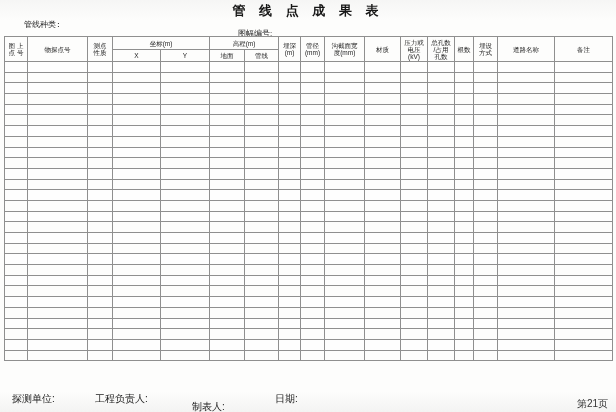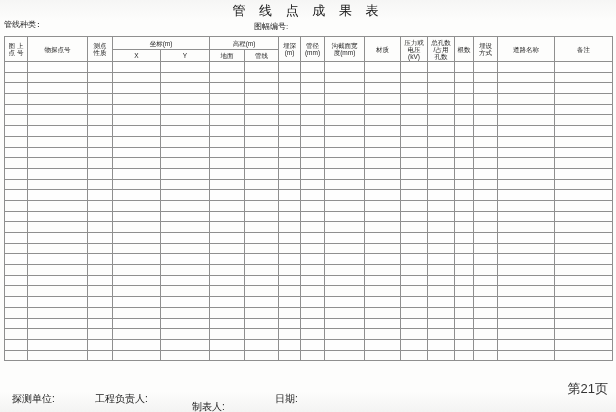--- a/index.html
+++ b/index.html
@@ -13,26 +13,26 @@
     overflow:hidden;
   }
   
   body::before{
     content:""; position:absolute; inset:0; pointer-events:none;
     background:linear-gradient(180deg, rgba(130,130,130,0.06), rgba(130,130,130,0) 5%,
                rgba(130,130,130,0) 95%, rgba(130,130,130,0.08));
   }
   .page-title{
     position:absolute; top:2px; left:0; width:100%;
-    text-align:center; font-size:13px; font-weight:normal;
+    text-align:center; font-size:13px; font-weight:bold;
     letter-spacing:5px; color:#161616; white-space:nowrap;
   }
   .meta-row{ position:absolute; top:18px; left:0; width:100%; height:14px; font-size:8px; color:#222; }
-  .pipeline-type{ position:absolute; left:4px; top:1px;font-family:Liberation Mono, monospace; }
-  .sheet-no{ position:absolute; left:238px; top:3px;margin-left:16px; }
+  .pipeline-type{ position:absolute; left:24px; top:1px;font-family:Liberation Mono, monospace; }
+  .sheet-no{ position:absolute; left:238px; top:10px; }
 
   table.results{
     position:absolute; top:36px; left:4px;
     width:608px; table-layout:fixed;
     border-collapse:collapse;
     border:1px solid #5f5f5f;
   }
   th,td{ border:1px solid #8f8f8f; padding:0; overflow:hidden; }
   thead th{
     font-weight:normal; font-size:6.5px; line-height:7px;
@@ -43,21 +43,21 @@
   tr.header-row-2{ height:12px; }
   .ln{ display:block; white-space:nowrap; }
   tbody td{ height:10.7px; background:#fefefe; }
   tbody tr:nth-child(even) td{ background:#fdfdfc; }
 
   .footer-row{ position:absolute; top:392px; left:0; width:100%; height:12px; font-size:10px; color:#222; }
   .survey-unit{ position:absolute; left:12px; }
   .project-manager{ position:absolute; left:95px; }
   .preparer{ position:absolute; left:192px;margin-top:8px; }
   .date{ position:absolute; left:275px;text-align:right; }
-  .page-number{ position:absolute; right:8px; top:380px; font-size:13px; color:#333; }
+  .page-number{ position:absolute; right:8px; top:397px; font-size:10px; color:#333; }
 </style>
 </head>
 <body>
 
 <div class="page-title">管 线 点 成 果 表</div>
 
 <div class="meta-row">
   <span class="pipeline-type">管线种类:</span>
   <span class="sheet-no">图幅编号:</span>
 </div>

